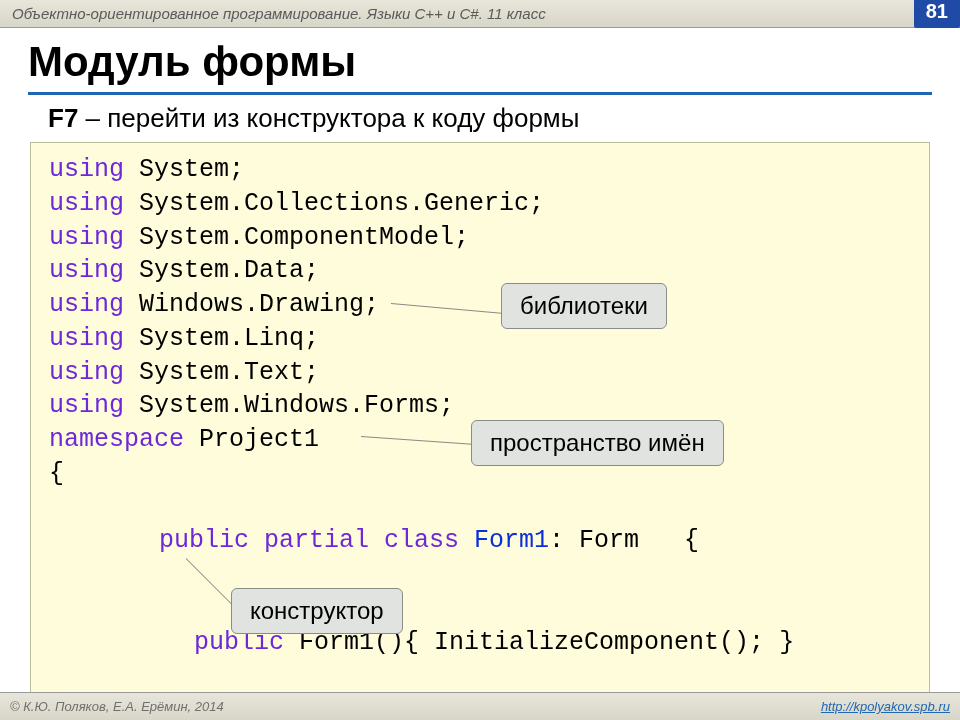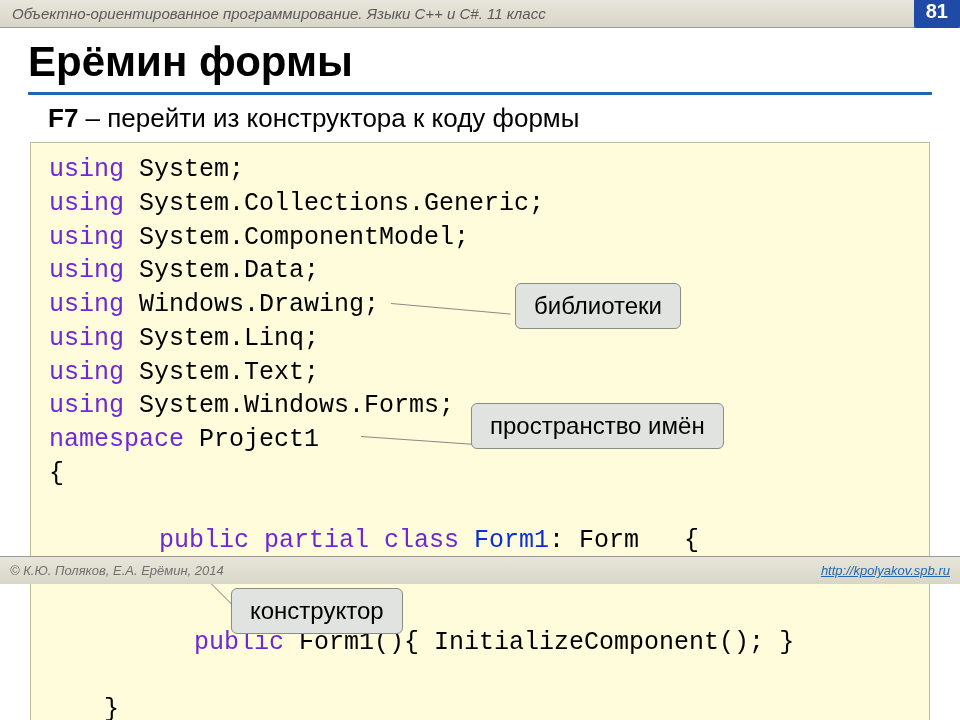--- a/index.html
+++ b/index.html
@@ -1,17 +1,17 @@
 <!DOCTYPE html>
 <html><head>
 <meta charset="utf-8">
 <style>
   * { margin: 0; padding: 0; box-sizing: border-box; }
   html, body { width: 960px; height: 720px; font-family: Arial, Helvetica, sans-serif; background: #fff; }
-  .slide { width: 960px; height: 584px; position: relative; background: #fff; }
+  .slide { width: 960px; height: 720px; position: relative; background: #fff; }
 
   .topbar { height: 28px; background: linear-gradient(#e8e6da,#d8d6c8); border-bottom: 1px solid #9a9a9a; display:flex; align-items:center; justify-content:space-between; padding:0 12px; font-size:15px; color:#5a5a5a; font-style: italic; }
   .topbar .pnum { background:#1f4aa6; color:#fff; font-weight:bold; font-style:normal; padding:4px 12px; border-radius:2px; font-size:20px; margin-right:-12px; margin-top:-4px; height:32px; display:flex; align-items:center;}
 
   .title { font-size: 42px; font-weight: bold; color:#000; padding: 10px 28px 2px; }
   .hr { margin: 4px 28px 8px; height:3px; background:#1f66b3; }
 
   .subtitle { font-size: 26px; padding: 0 40px 6px 48px; }
   .subtitle .f7 { font-weight: bold; }
 
@@ -56,21 +56,21 @@
 </head>
 <body>
 
 <div class="slide">
 
   <div class="topbar">
     <span>Объектно-ориентированное программирование. Языки C++ и C#. 11 класс</span>
     <span class="pnum">81</span>
   </div>
 
-  <div class="title">Ерёмин формы</div>
+  <div class="title">Модуль формы</div>
   <div class="hr"></div>
 
   <div class="subtitle">
     <span class="f7">F7</span><span> – перейти из конструктора к коду формы</span>
   </div>
 
   <div class="code-box">
     <div id="code-lines">
         <div class="code-line"><span class="kw">using </span><span class="bl">System;</span></div>
         <div class="code-line"><span class="kw">using </span><span class="bl">System.Collections.Generic;</span></div>
@@ -86,24 +86,24 @@
 
     <div class="code-line indent1">
       <span class="kw">public partial class </span><span class="cls">Form1</span><span class="bl">: Form   {</span>
     </div>
     <div class="code-line indent2">
       <span class="kw">public </span><span class="bl">Form1(){ InitializeComponent(); }</span>
     </div>
     <div class="code-line indent2 bl">}</div>
 
     <div class="pointer" style="left:360px; top:160px; width:120px; transform: rotate(5deg);"></div>
-    <div class="callout" style="left:484px; top:140px;">библиотеки</div>
+    <div class="callout" style="left:470px; top:140px;">библиотеки</div>
 
     <div class="pointer" style="left:330px; top:293px; width:115px; transform: rotate(4deg);"></div>
-    <div class="callout" style="left:440px; top:260px;text-align:right;">пространство имён</div>
+    <div class="callout" style="left:440px; top:277px;text-align:right;">пространство имён</div>
 
     <div class="pointer" style="left:155px; top:415px; width:70px; transform: rotate(45deg);"></div>
     <div class="callout" style="left:200px; top:445px;">конструктор</div>
   </div>
 
   <div class="bottombar">
     <span>© К.Ю. Поляков, Е.А. Ерёмин, 2014</span>
     <a>http://kpolyakov.spb.ru</a>
   </div>
 </div>

